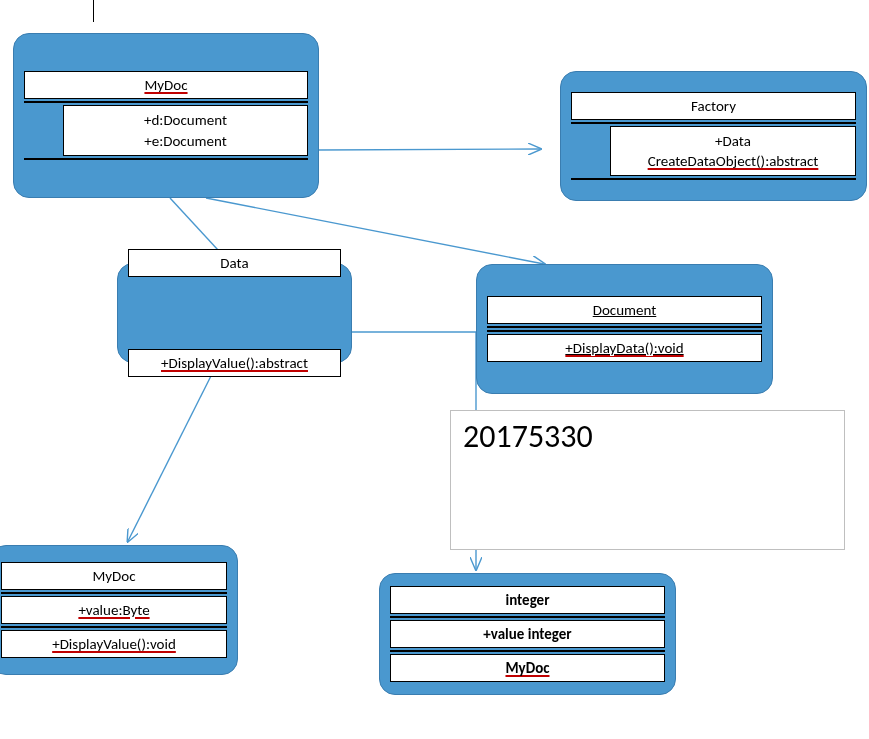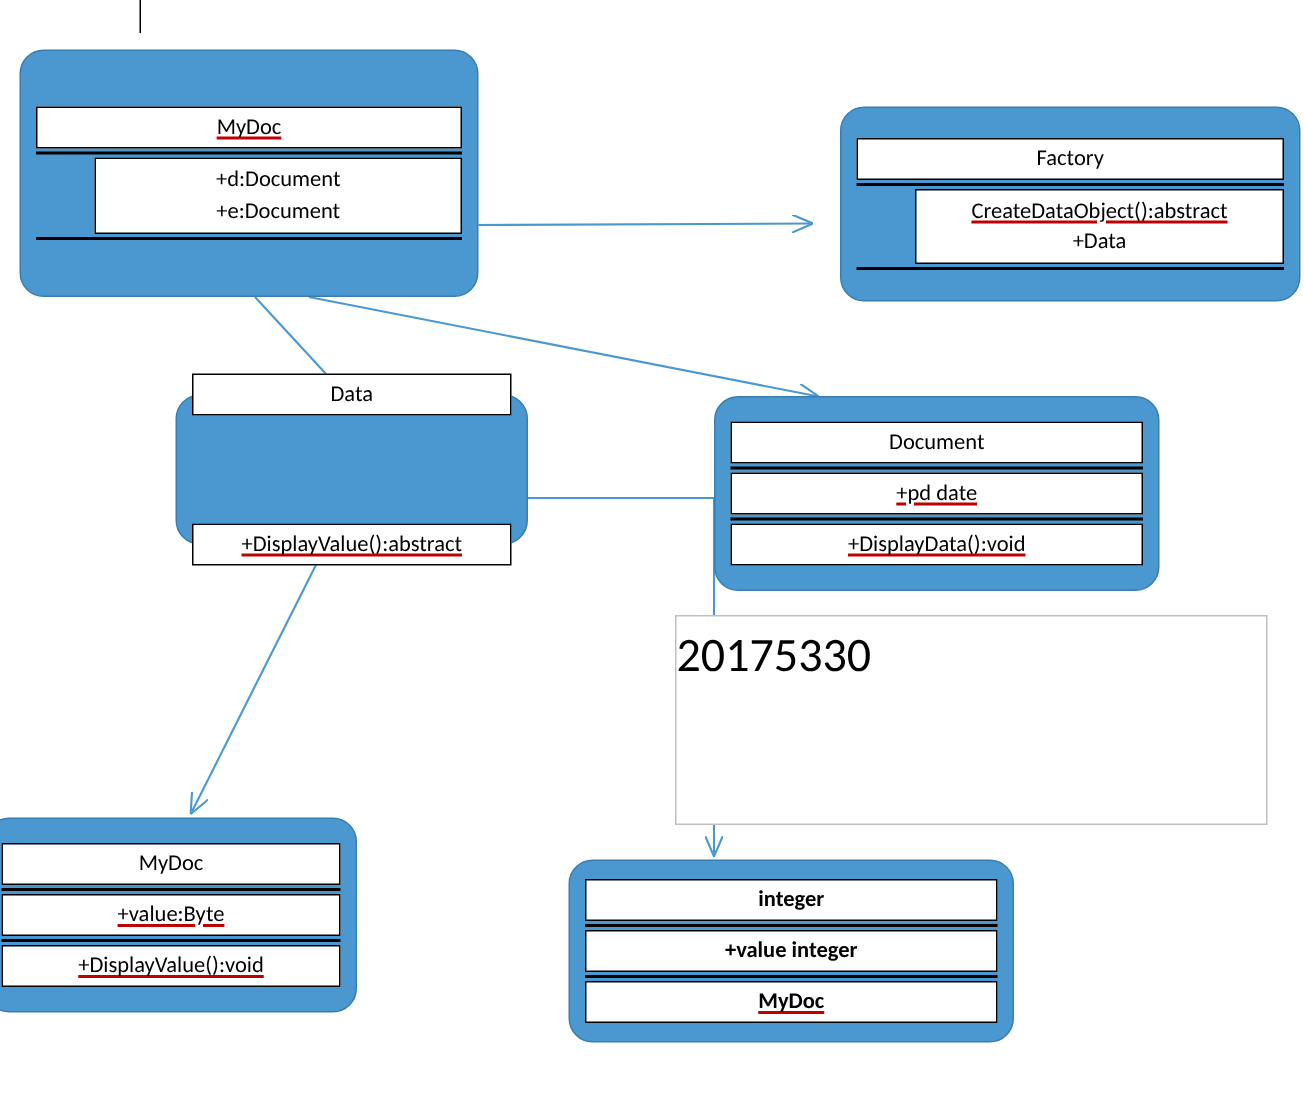--- a/index.html
+++ b/index.html
@@ -51,21 +51,21 @@
   .divider {
     height: 2px;
     background: #000;
     margin: 0;
   }
   .annotation-box {
     position: absolute;
     border: 1px solid #bfbfbf;
     background: #fff;
     font-size: 32px;
-    padding: 6px 0;
+    padding: 6px 12px;
     box-sizing: border-box;
   }
   svg.connectors {
     position: absolute;
     left: 0;
     top: 0;
     width: 869px;
     height: 739px;
     pointer-events: none;
   }
@@ -106,44 +106,41 @@
   </div>
   <div class="divider"></div>
 </div>
 
 <div class="class-box" style="left:560px; top:71px; width:307px; height:130px;">
   <div class="compartment">
     <span>Factory</span>
   </div>
   <div class="divider"></div>
   <div class="compartment multi">
+    <div>+Data</div>
     <div><span class="under">CreateDataObject():abstract</span></div>
-    <div>+Data</div>
   </div>
   <div class="divider"></div>
 </div>
 
 <div class="class-box" style="left:117px; top:263px; width:235px; height:100px;gap:36px;">
   <div class="compartment">
     <span>Data</span>
   </div>
   <div class="divider"></div>
   <div class="compartment">
     <span class="under">+DisplayValue():abstract</span>
   </div>
 </div>
 
-<div class="class-box" style="left:476px; top:264px; width:297px; height:130px;">
+<div class="class-box" style="left:476px; top:264px; width:297px; height:130px;text-decoration:underline;">
   <div class="compartment">
     <span>Document</span>
   </div>
   <div class="divider"></div>
-  <div class="compartment">
-    <span class="under">+pd date</span>
-  </div>
   <div class="divider"></div>
   <div class="compartment">
     <span class="under">+DisplayData():void</span>
   </div>
 </div>
 
 <div class="annotation-box" style="left:450px; top:410px; width:395px; height:140px;">
   <span>20175330</span>
 </div>
 

